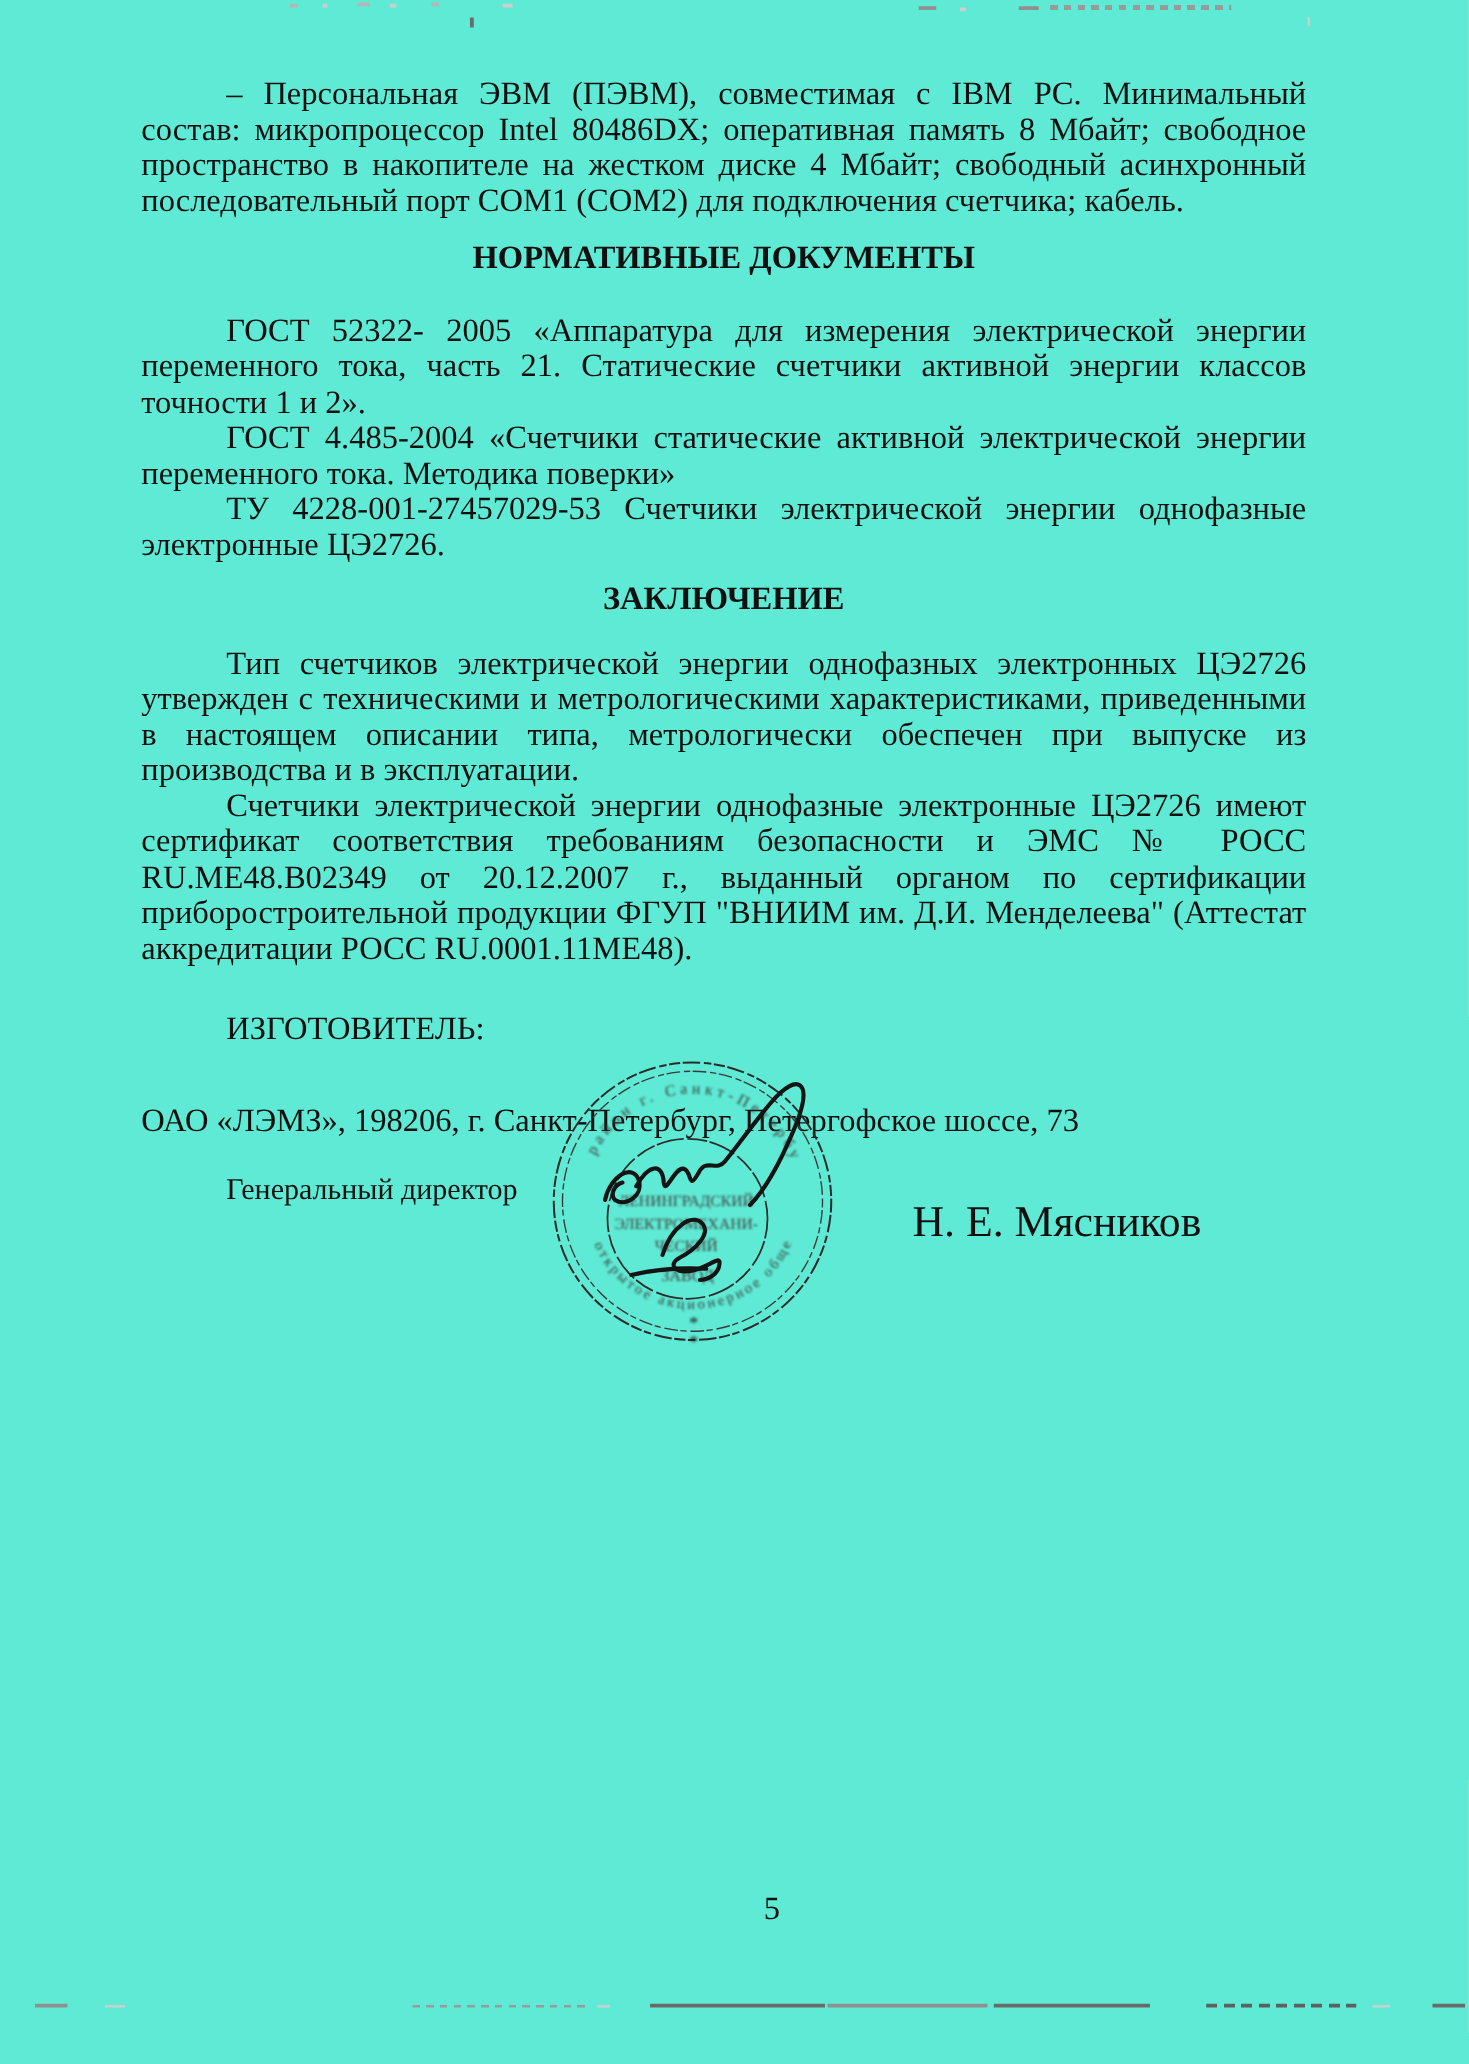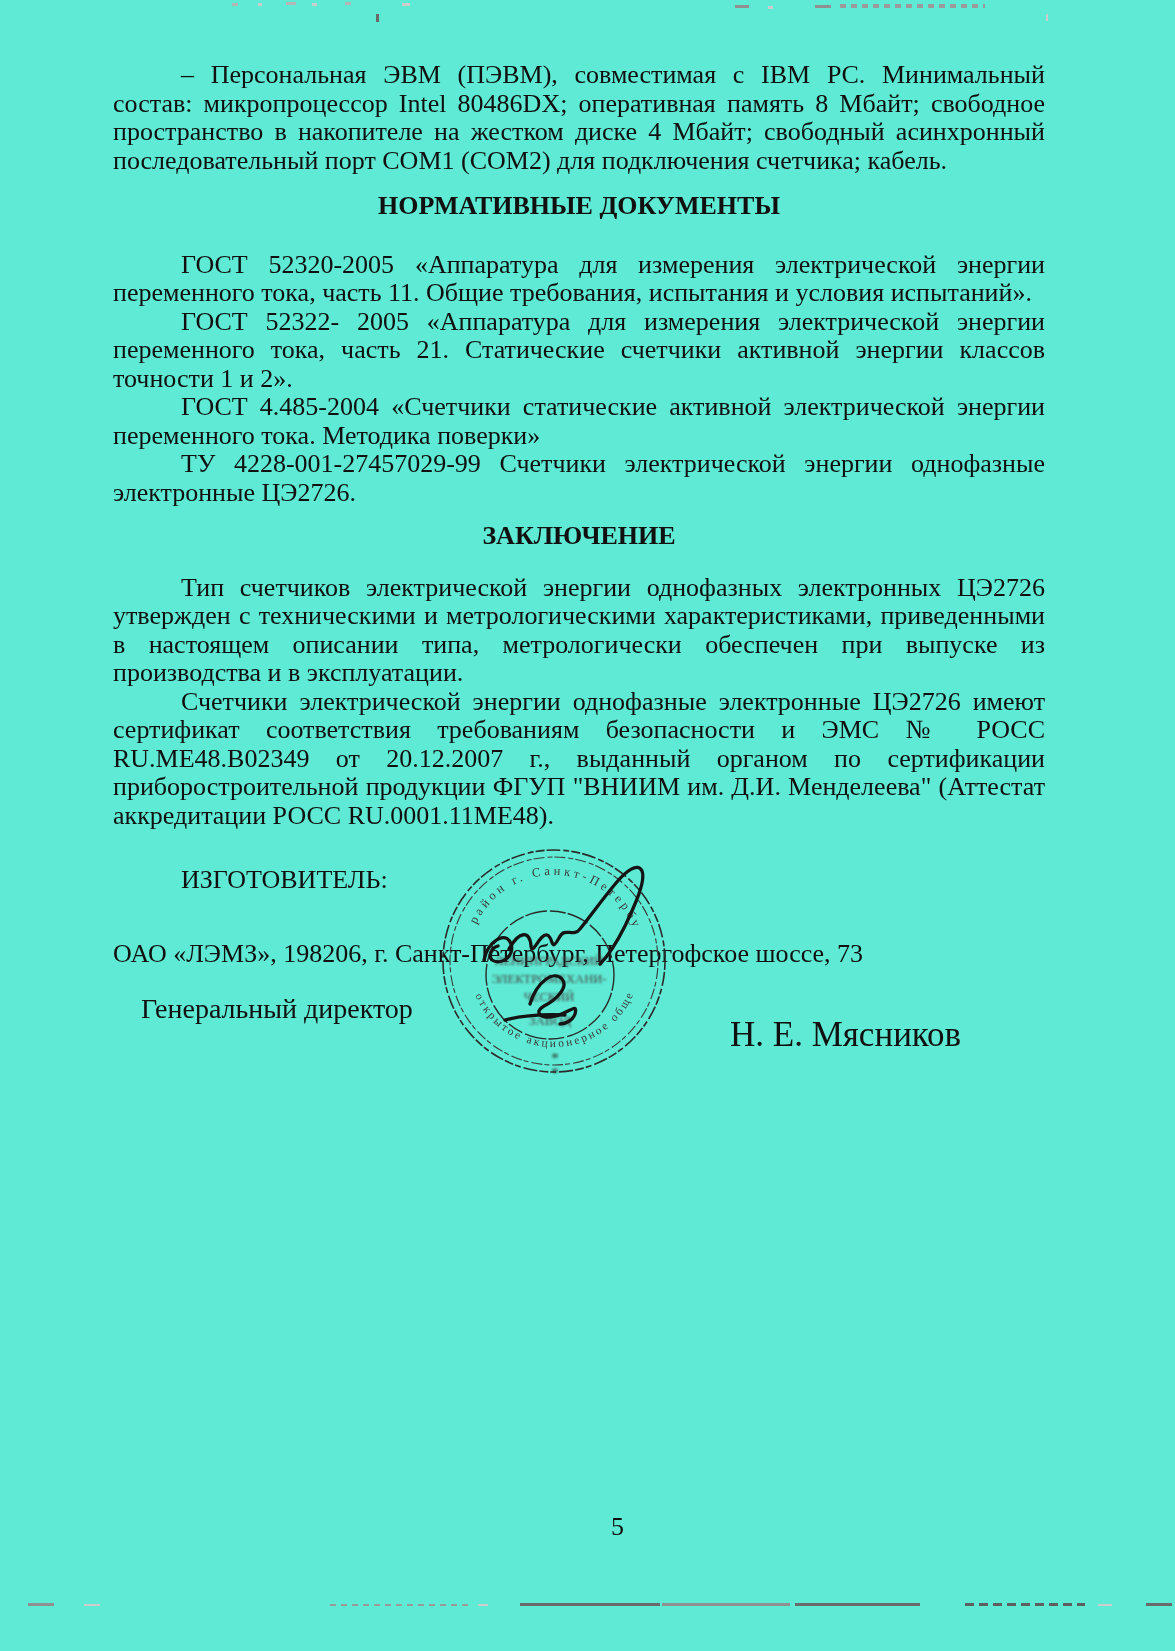--- a/index.html
+++ b/index.html
@@ -32,21 +32,21 @@
   .m-after-p1{margin-bottom:17px;}
   .m-after-hnorm{margin-bottom:30px;}
   .m-before-hconcl{margin-top:15px;}
   .m-after-hconcl{margin-bottom:23px;text-align:center;}
   .m-before-hmanu{margin-top:36px;}
   .m-after-hmanu{margin-bottom:45px;}
   .signature-row{
     position:relative;margin-top:27px;height:60px;
   }
   .director-lines{
-    margin-left:28px;font-size:28px;line-height:28.5px;
+    margin-left:68px;font-size:24px;line-height:28.5px;
   }
   .signer-name{
     position:absolute;left:617px;top:26px;
     font-size:35px;line-height:28.5px;white-space:nowrap;
   }
   .seal-wrap{
     position:absolute;left:429px;top:833px;width:252px;height:262px;
   }
   .page-number{
     position:absolute;top:1512px;left:0;width:100%;
@@ -84,24 +84,23 @@
     <div class="noise dashed" style="left:840px;top:4px;width:145px;height:4px;"></div>
     <div class="noise light" style="left:1046px;top:14px;width:2px;height:7px;"></div>
   </div>
 
   <div class="content">
 
     <p class="body-text indent m-after-p1">–  Персональная ЭВМ (ПЭВМ), совместимая с IBM PC. Минимальный состав: микропроцессор Intel 80486DX; оперативная память 8 Мбайт; свободное пространство в накопителе на жестком диске 4 Мбайт; свободный асинхронный последовательный порт COM1 (COM2) для подключения счетчика; кабель.</p>
 
     <h2 class="heading-center m-after-hnorm">НОРМАТИВНЫЕ ДОКУМЕНТЫ</h2>
 
-    <p class="body-text indent">ГОСТ 52320-2005 «Аппаратура для измерения электрической энергии переменного тока, часть 11. Общие требования, испытания и условия испытаний».</p>
     <p class="body-text indent">ГОСТ 52322- 2005 «Аппаратура для измерения электрической энергии переменного тока, часть 21. Статические счетчики активной энергии классов точности 1 и 2».</p>
     <p class="body-text indent">ГОСТ 4.485-2004 «Счетчики статические активной электрической энергии переменного тока. Методика поверки»</p>
-    <p class="body-text indent">ТУ 4228-001-27457029-99 Счетчики электрической энергии однофазные электронные ЦЭ2726.</p>
+    <p class="body-text indent">ТУ 4228-001-27457029-53 Счетчики электрической энергии однофазные электронные ЦЭ2726.</p>
 
     <h2 class="heading-center m-before-hconcl m-after-hconcl">ЗАКЛЮЧЕНИЕ</h2>
 
     <p class="body-text indent">Тип счетчиков электрической энергии однофазных электронных ЦЭ2726 утвержден с техническими и метрологическими характеристиками, приведенными в настоящем описании типа, метрологически обеспечен при выпуске из производства и в эксплуатации.</p>
     <p class="body-text indent">Счетчики электрической энергии однофазные электронные ЦЭ2726 имеют сертификат соответствия требованиям безопасности и ЭМС № РОСС RU.ME48.B02349 от 20.12.2007 г., выданный органом по сертификации приборостроительной продукции ФГУП "ВНИИМ им. Д.И. Менделеева" (Аттестат аккредитации РОСС RU.0001.11МЕ48).</p>
 
     <h2 class="heading-left m-before-hmanu m-after-hmanu">ИЗГОТОВИТЕЛЬ:</h2>
 
     <p class="body-text">ОАО «ЛЭМЗ», 198206, г. Санкт-Петербург, Петергофское шоссе, 73</p>
 

